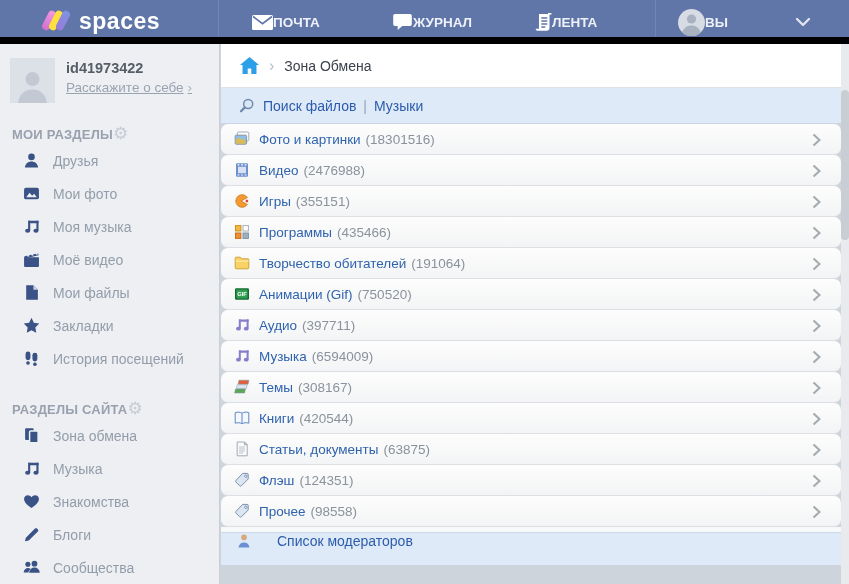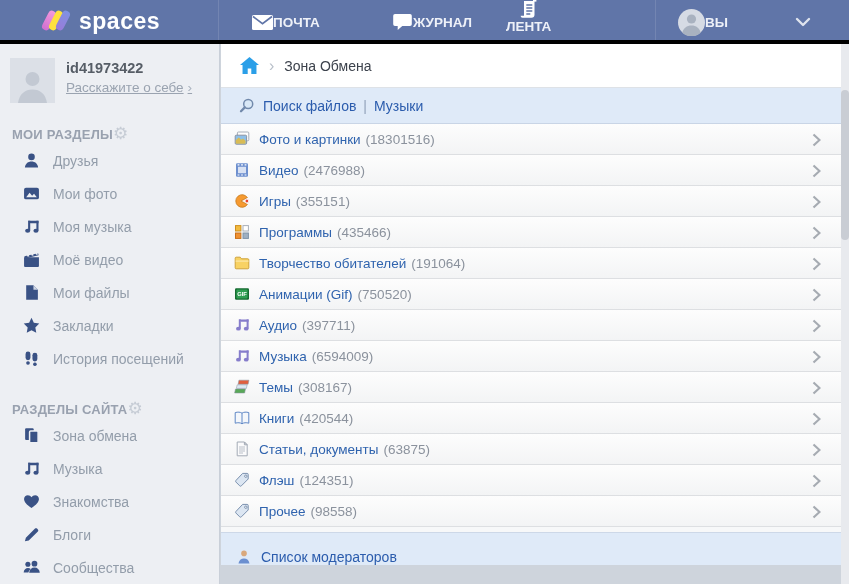--- a/index.html
+++ b/index.html
@@ -2,35 +2,35 @@
 <html><head>
 <meta charset="utf-8">
 <style>
   * { margin:0; padding:0; box-sizing:border-box; }
   html,body { width:849px; height:584px; overflow:hidden; background:#ced4dc;
               font-family:"Liberation Sans", sans-serif; }
   .page { position:relative; width:849px; height:584px; }
 
   
   .header { position:absolute; top:0; left:0; width:849px; height:44px;
-            background:#6075a8; border-bottom:4px solid #000000; z-index:5; }
+            background:#6075a8; border-bottom:7px solid #000000; z-index:5; }
   .header .zone-sep { position:absolute; top:0; bottom:0; width:1px; background:rgba(255,255,255,.12); }
   .logo { position:absolute; left:44px; top:7px; display:flex; align-items:center; }
   .logo-icon { position:relative; width:30px; height:28px; }
   .logo-icon span { position:absolute; top:3px; width:8px; height:21px; border-radius:4px;
                     transform:rotate(27deg); }
   .stripe-pink   { left:1px;  background:linear-gradient(#f49ade,#cf6ecf); }
   .stripe-yellow { left:8px;  background:#ffe13e; }
   .stripe-purple { left:15px; background:linear-gradient(#7e92e2,#9a7bd9); }
   .logo-text { color:#fff; font-size:23px; font-weight:bold; letter-spacing:.5px; margin-left:5px; }
   .nav-item { position:absolute; top:0; height:44px; display:flex; align-items:center; gap:0;
               color:#eef1f8; font-size:13.5px; font-weight:bold; cursor:pointer; }
   .nav-mail    { left:252px; }
   .nav-journal { left:392px; }
-  .nav-feed    { left:506px;flex-direction:column; }
+  .nav-feed    { left:535px; }
   .nav-you     { left:678px; }
   .nav-chevron { left:795px; }
 
   
   .sidebar { position:absolute; top:44px; left:0; width:220px; height:540px;
              background:#edeff3; border-right:1px solid #c9cfd8; padding-top:12px; }
   .profile { display:flex; padding:2px 10px 0 10px; height:58px; }
   .avatar-sq { width:45px; height:45px; background:#dce0e7; display:flex;
                align-items:flex-end; justify-content:center; overflow:hidden; }
   .profile-text { margin-left:11px; padding-top:2px; }
@@ -54,29 +54,29 @@
   .crumb-sep::before { content:"\203A"; color:#b8bfc9; font-size:16px; }
   .crumb-label { color:#3c424c; font-size:14px; }
   .searchbar { height:36px; background:#dfeaf8; border-bottom:1px solid #c9d5e6;
                display:flex; align-items:center; padding-left:17px; font-size:14px; }
   .searchbar a { color:#2b5cad; text-decoration:none; cursor:pointer; }
   .search-sep { color:#93a3ba; padding:0 7px; }
   .lens { margin-right:8px; display:flex; }
 
   .cat-row { position:relative; height:31px; border-bottom:1px solid #dddfe2;
              background:linear-gradient(#fdfdfd,#f3f4f5); display:flex; align-items:center;
-             padding-left:12px; cursor:pointer; }
+             padding-left:12px; cursor:pointer;border-radius:7px; }
   .cat-icon { width:17px; margin-right:9px; display:flex; justify-content:center; flex:none; }
   .cat-name { color:#2f63ae; font-size:13.5px; }
   .cat-count { color:#8b929d; font-size:13.5px; margin-left:5px; }
   .cat-chevron { position:absolute; right:20px; top:9px; }
 
   .mod-gap { height:5px; background:#f7f8f9; }
   .modbar { height:33px; background:#dfeaf8; border-top:1px solid #cdd8e8;
-            display:flex; align-items:flex-end; padding-left:15px; gap:9px; }
+            display:flex; align-items:flex-start; padding-left:15px; gap:25px; }
   .modbar a { color:#2b5cad; font-size:14px; text-decoration:none; cursor:pointer; }
 
   .scrollbar { position:absolute; top:0; right:0; width:8px; height:540px; background:#e8eaee; }
   .scroll-thumb { position:absolute; top:46px; right:0; width:8px; height:150px;
                   background:#c9cdd4; border-radius:4px; }
 </style>
 </head>
 <body>
 
 <div class="page">

